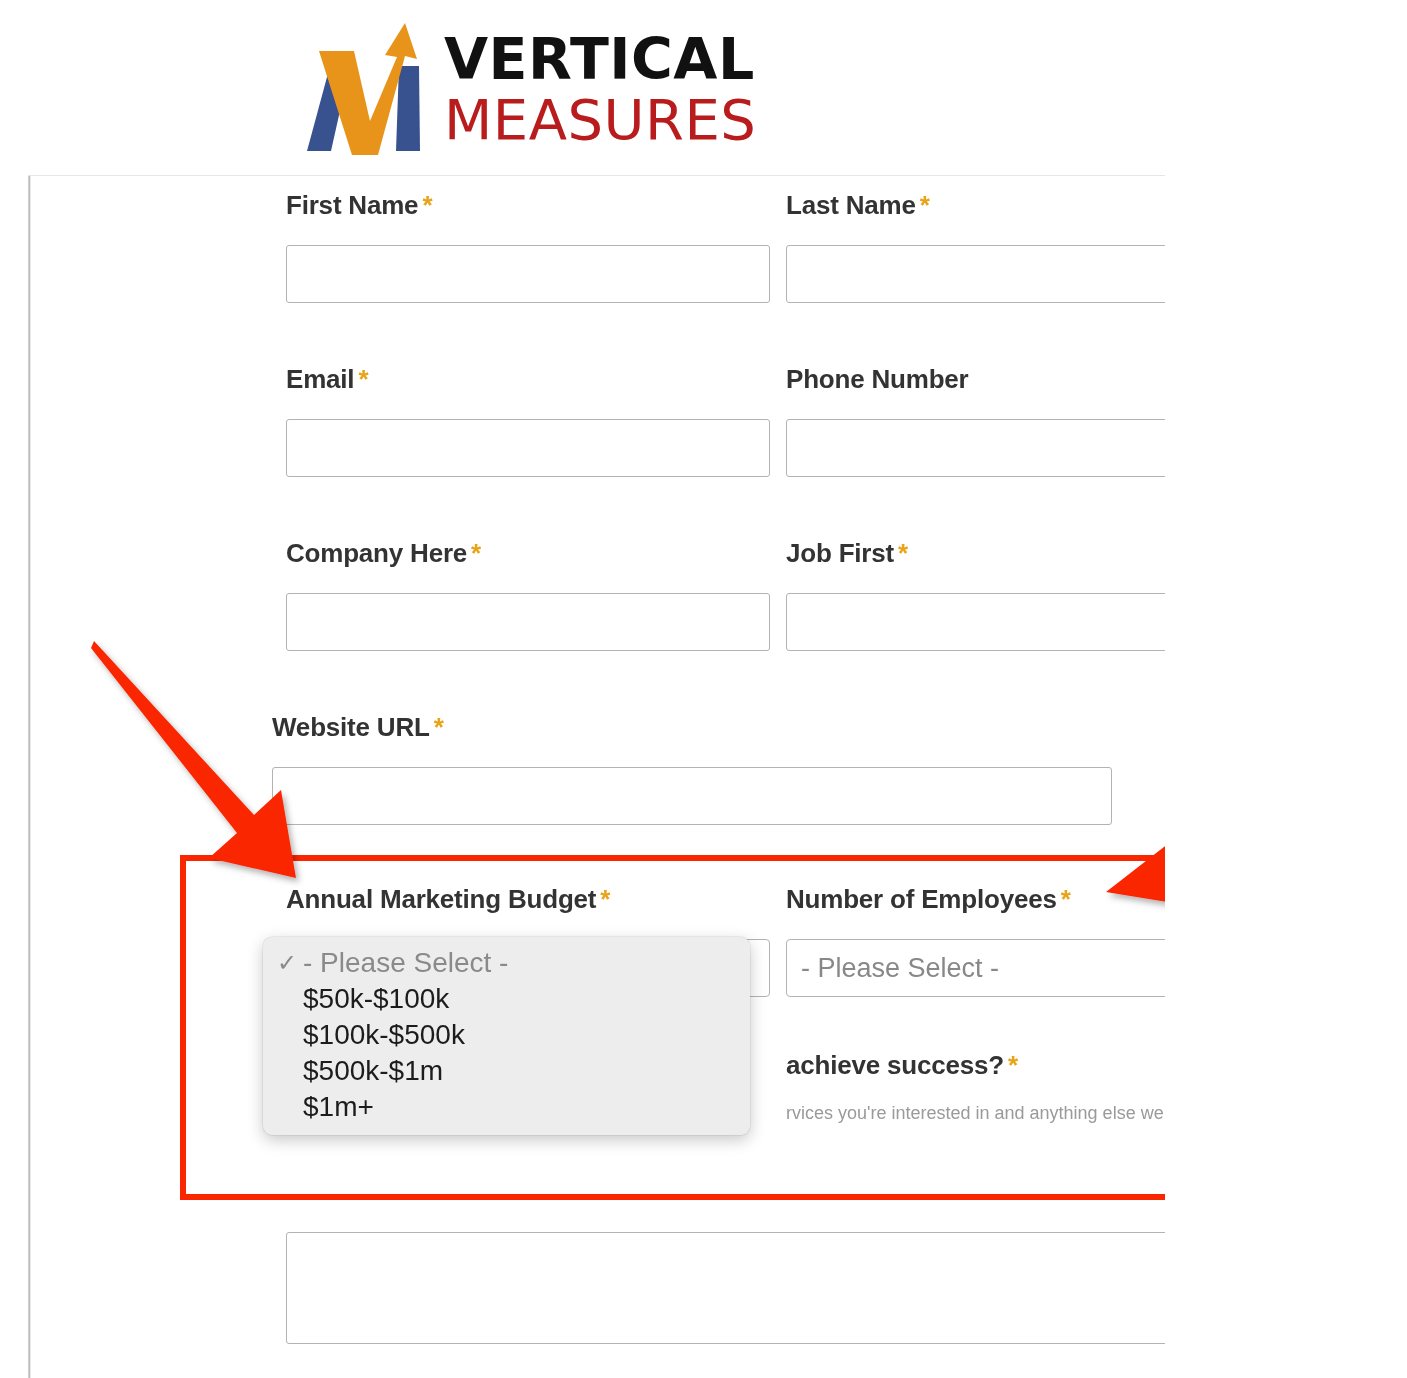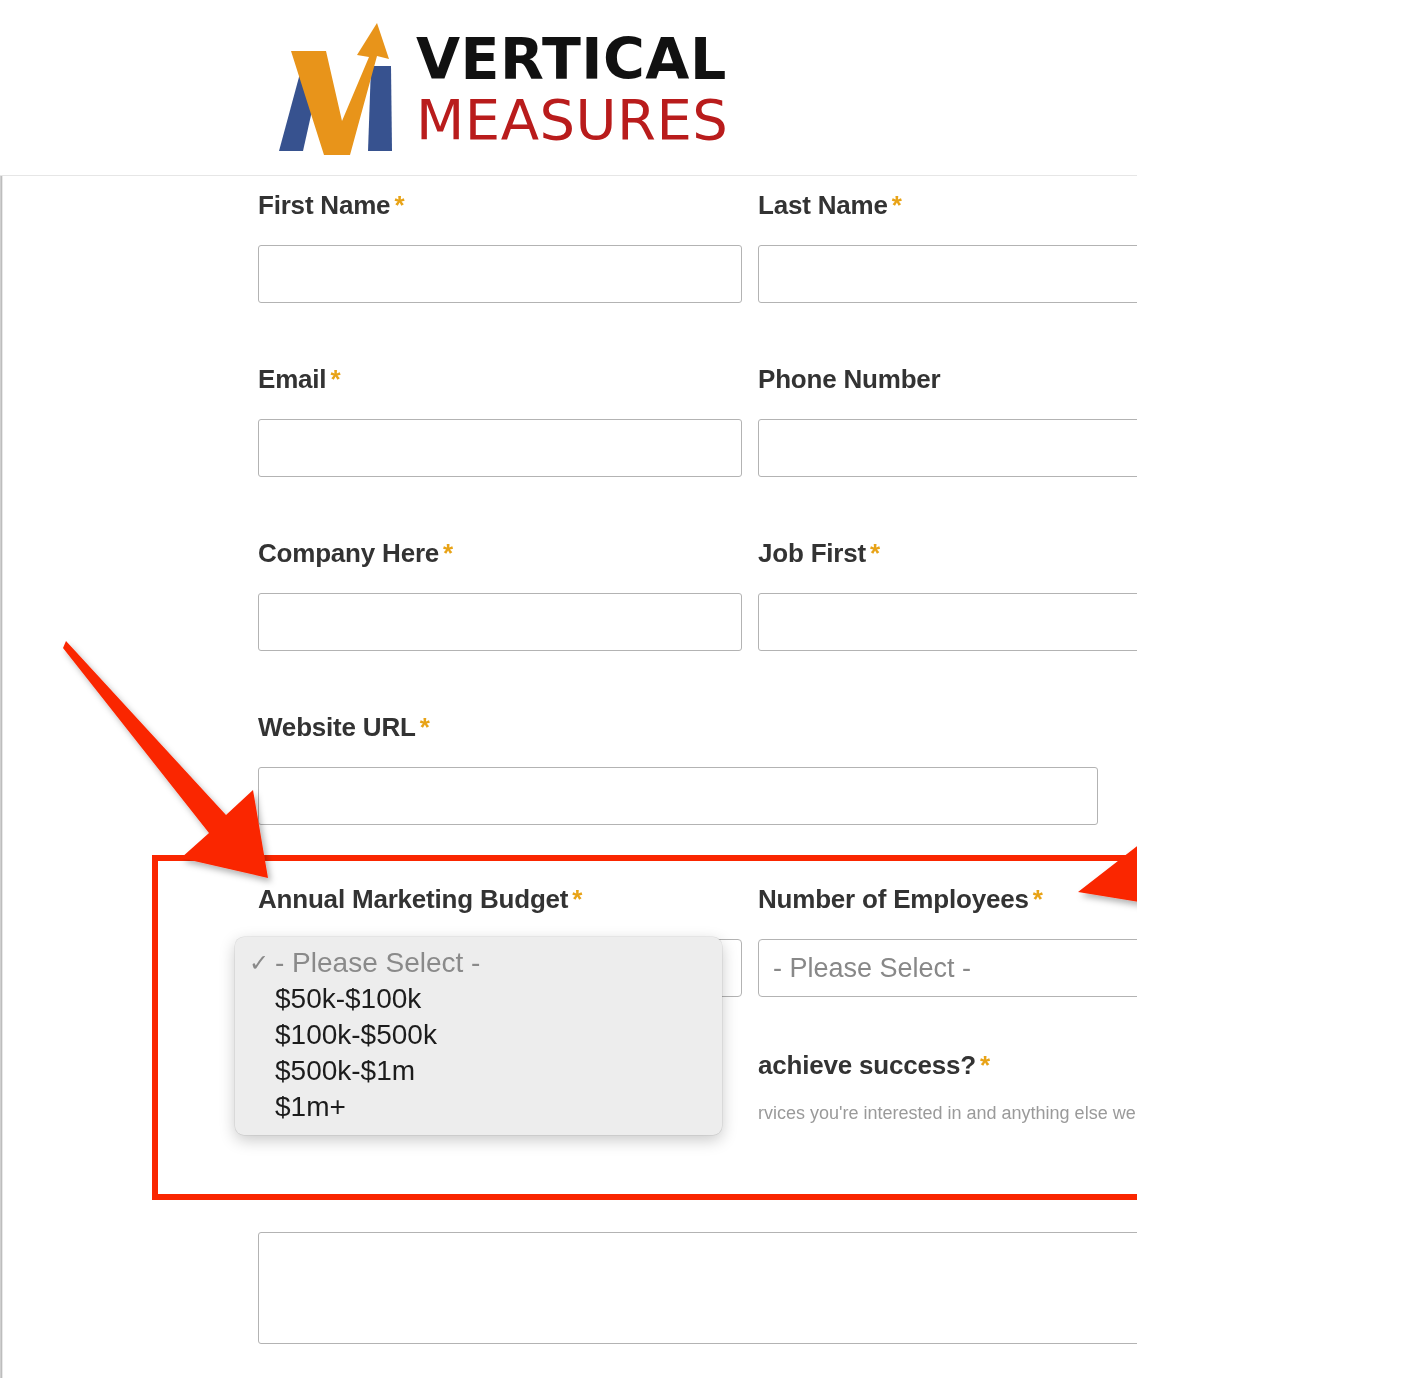--- a/index.html
+++ b/index.html
@@ -10,20 +10,21 @@
   body {
     font-family: "Liberation Sans", sans-serif;
     -webkit-font-smoothing: antialiased;
   }
   #page {
     position: relative;
     width: 1137px;
     height: 1378px;
     overflow: hidden;
     background: #ffffff;
+    margin-left: 28px;
   }
 
   
   .header {
     position: absolute;
     left: 0; top: 0;
     width: 1407px;
     height: 176px;
     background: #ffffff;
     border-bottom: 1px solid #e6e6e6;
@@ -325,21 +326,21 @@
       <input class="field-input w-half" type="text" placeholder="" style="">
     </div>
 
     <div class="field" style="left:758px; top:362px;">
       <div class="field-label">
         <span>Job First</span><span class="req">*</span>
       </div>
       <input class="field-input w-half" type="text" placeholder="" style="">
     </div>
 
-    <div class="field" style="left:258px; top:536px;">
+    <div class="field" style="left:244px; top:536px;">
       <div class="field-label">
         <span>Website URL</span><span class="req">*</span>
       </div>
       <input class="field-input w-wide" type="text" placeholder="" style="">
     </div>
 
     <div class="field" style="left:258px; top:708px;">
       <div class="field-label">
         <span>Annual Marketing Budget</span><span class="req">*</span>
       </div>

